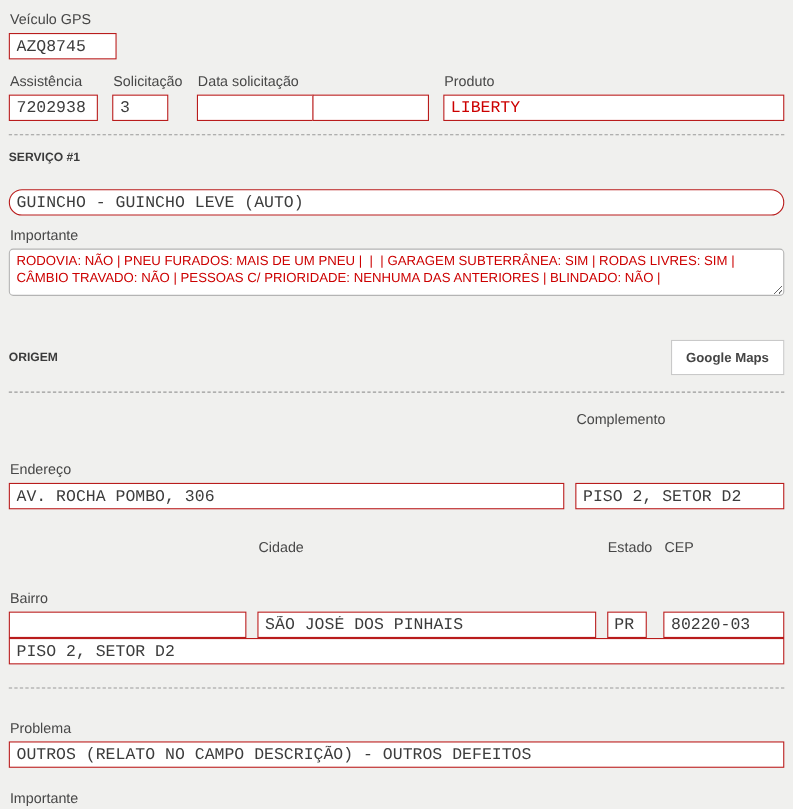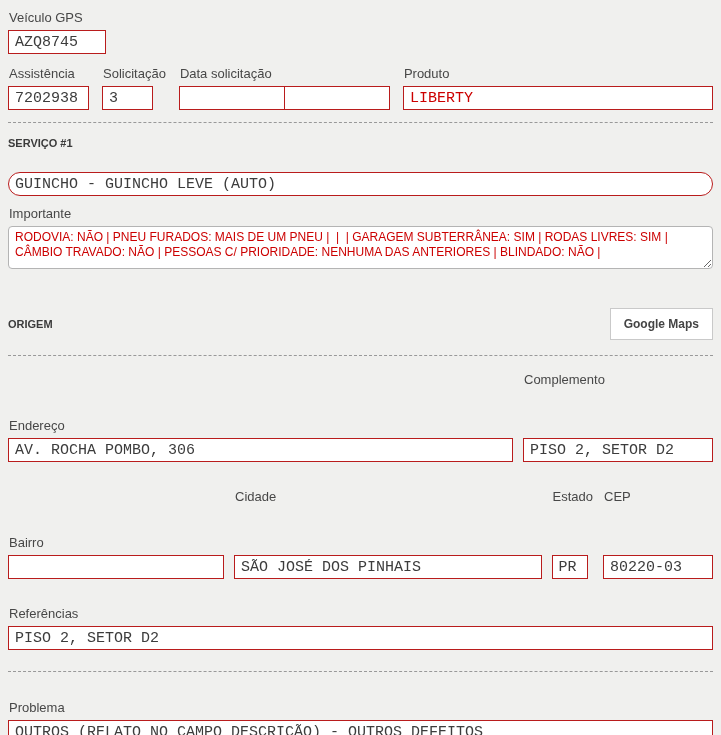--- a/index.html
+++ b/index.html
@@ -171,21 +171,20 @@
       <label class="flabel">Estado</label>
       <input class="tinput w-estado" value="PR" style="">
     </div>
     <div class="fgroup gap10">
       <label class="flabel">CEP</label>
       <input class="tinput w-cep" value="80220-03" style="">
     </div>
   </div>
 
   
-  <label class="flabel" style="margin-top:27px">Referências</label>
   <input class="tinput full" value="PISO 2, SETOR D2" style="">
 
   <hr class="dashed" style="margin-top:21px">
 
   
   <label class="flabel" style="margin-top:28px">Problema</label>
   <input class="tinput full" value="OUTROS (RELATO NO CAMPO DESCRIÇÃO) - OUTROS DEFEITOS" style="">
 
   
   <label class="flabel" style="margin-top:20px">Importante</label>

